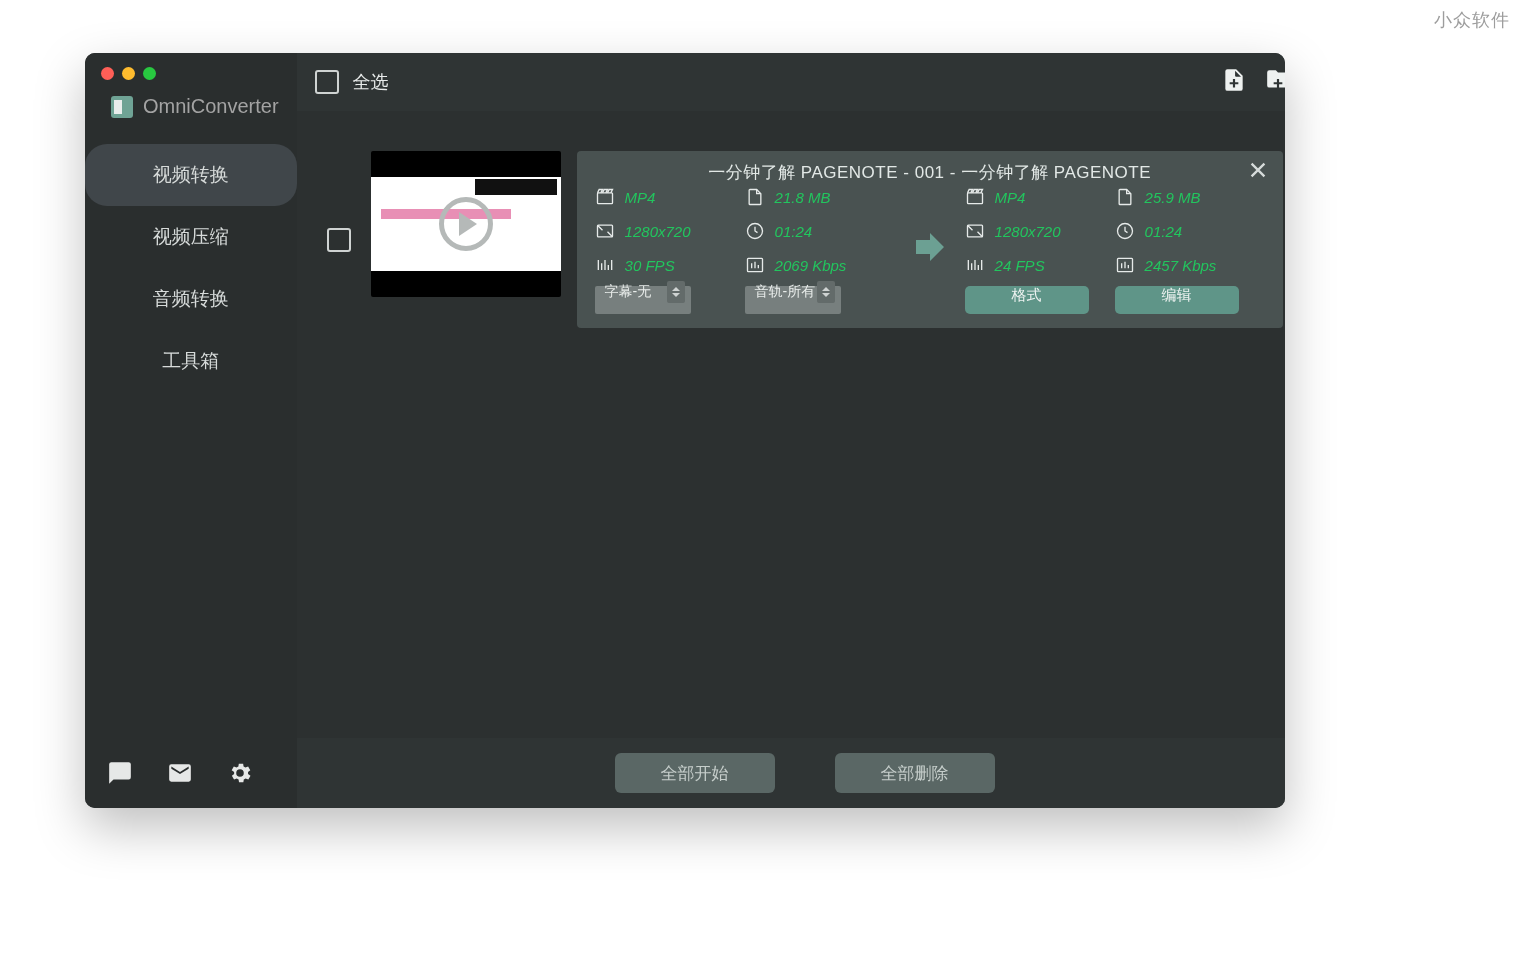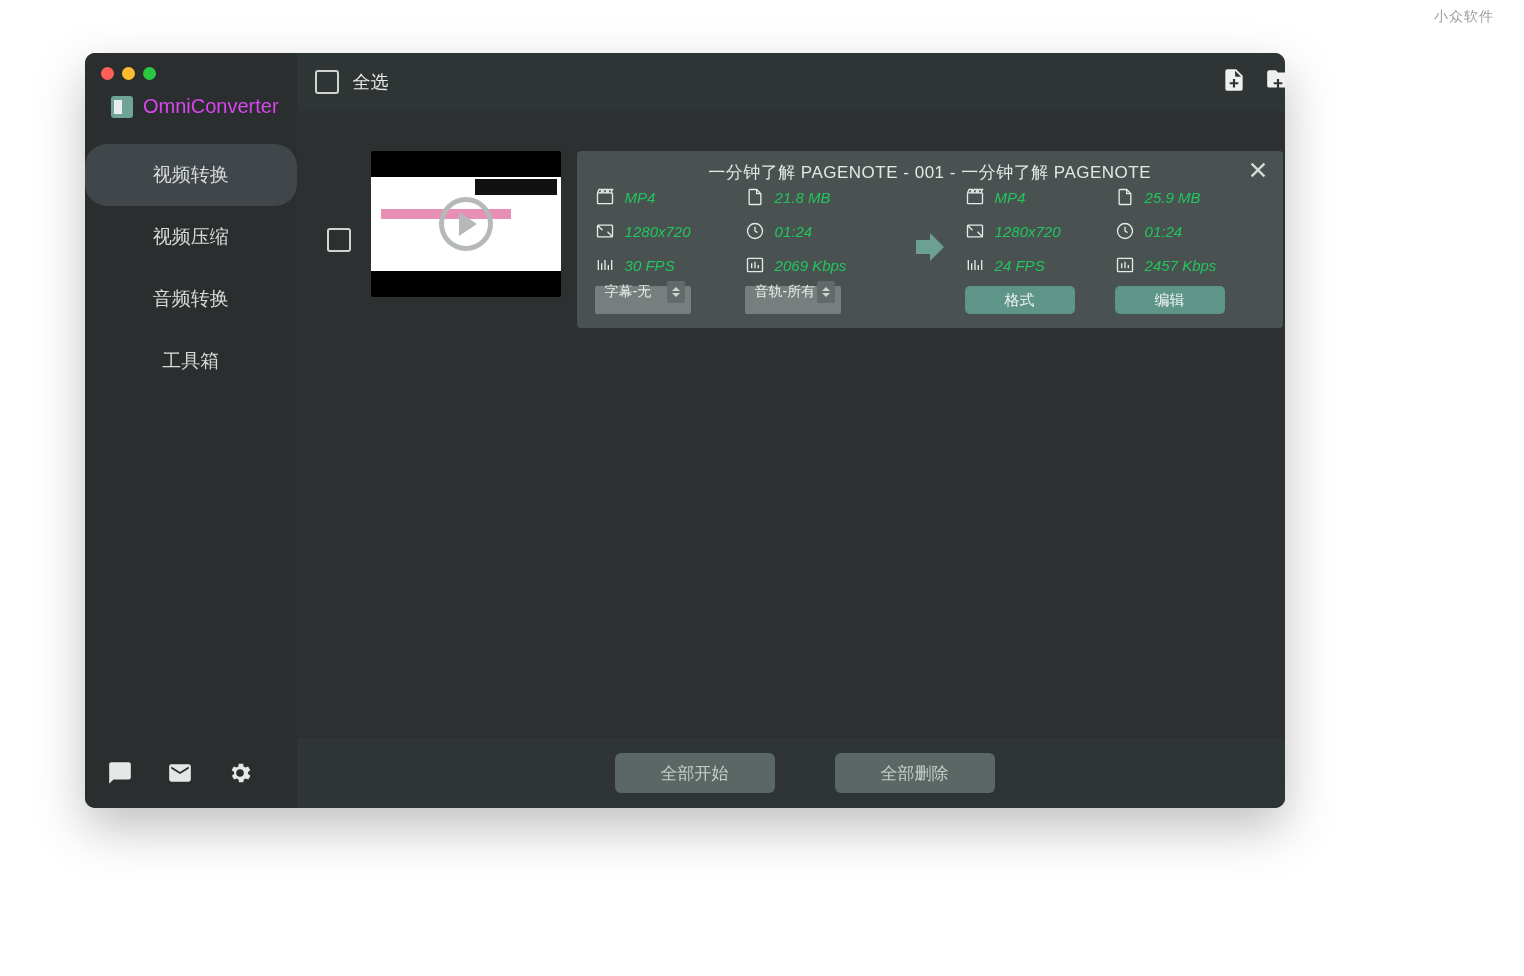--- a/index.html
+++ b/index.html
@@ -1,27 +1,27 @@
 <!DOCTYPE html>
 <html><head>
 <meta charset="utf-8">
 <style>
 * { box-sizing: border-box; margin: 0; padding: 0; font-family: -apple-system, "Segoe UI", "PingFang SC", "Microsoft YaHei", sans-serif; }
 body { background: #ffffff; width: 1524px; height: 976px; position: relative; }
 
-.watermark { position: absolute; top: 8px; right: 30px; color: #9d9d9d; font-size: 14px; letter-spacing: 1px; }
+.watermark { position: absolute; top: 8px; right: 14px; color: #9d9d9d; font-size: 18px; letter-spacing: 1px; }
 
 .window { position: absolute; left: 85px; top: 53px; width: 1200px; height: 755px; background: #2f3434; border-radius: 10px; box-shadow: 0 20px 50px rgba(0,0,0,.25); overflow: hidden; display: flex; }
 
 .traffic { position: absolute; left: 16px; top: 14px; display: flex; gap: 8px; }
 .traffic span { width: 13px; height: 13px; border-radius: 50%; display: block; }
 .tl-close { background:#ff5f57;} .tl-min{background:#febc2e;} .tl-max{background:#28c840;}
 
 .sidebar { width: 222px; background:#2a2e2e; display:flex; flex-direction:column; padding-top:42px; }
-.brand { display:flex; align-items:center; gap:10px; padding: 0 18px 26px 26px; color:#d946ef; font-size:20px; }
+.brand { display:flex; align-items:center; gap:10px; padding: 0 18px 26px 26px; color:#a3a3a3; font-size:20px; }
 .brand-logo { width:22px; height:22px; background:#6fa395; border-radius:3px; position:relative; }
 .brand-logo::before { content:""; position:absolute; left:3px; top:4px; width:8px; height:14px; background:#e9edec;}
 .nav-item { height:62px; display:flex; align-items:center; justify-content:center; color:#d7dbda; font-size:19px; cursor:pointer; }
 .nav-item.active { background:#40464a;border-radius:22px; }
 .sidebar-bottom { margin-top:auto; display:flex; gap:34px; padding:0 0 22px 22px; color:#e6e8e7; }
 .sb-icon { width:26px; height:26px; display:flex; align-items:center; justify-content:center; cursor:pointer; }
 .sb-icon svg { width:26px; height:26px; fill:#e6e8e7; }
 
 .main { flex:1; background:#2f3434; display:flex; flex-direction:column; }
 .topbar { height:58px; display:flex; align-items:center; padding:0 22px 0 18px; gap:14px; color:#e8ebea; }
@@ -52,21 +52,21 @@
 .arrow-col { width:70px; display:flex; align-items:center; justify-content:center; }
 .cell { display:flex; align-items:center; gap:10px; font-size:15px; color:#22c55e; height:26px;font-style:italic; }
 .ci { width:20px; height:20px; display:inline-flex; align-items:center; justify-content:center; }
 .ci svg { width:20px; height:20px; fill:none; stroke:#e6eae9; stroke-width:1.6; }
 
 .dropdown { height:28px; background:#777f7e; border-radius:2px; display:flex; align-items:center; padding:0 6px 16px 10px; font-size:14px; color:#e8ecea; cursor:pointer; width:96px; }
 .dropdown .caret { margin-left:auto; background:#636b6a; width:18px; height:22px; display:flex; flex-direction:column; align-items:center; justify-content:center; border-radius:2px;}
 .dropdown .caret::before{content:"";border-left:4px solid transparent;border-right:4px solid transparent;border-bottom:4px solid #cfd3d2; margin-bottom:2px;}
 .dropdown .caret::after{content:"";border-left:4px solid transparent;border-right:4px solid transparent;border-top:4px solid #cfd3d2;}
 
-.btn-pill { height:28px; width:110px; background:#5f9588; color:#eef3f1; border-radius:5px; display:flex; align-items:center; justify-content:center; font-size:15px; cursor:pointer; }
+.btn-pill { height:28px; width:124px; background:#5f9588; color:#eef3f1; border-radius:5px; display:flex; justify-content:center; font-size:15px; cursor:pointer; }
 
 .arrow-big svg { width:42px; height:42px; fill:#6ca093; }
 
 .footer { height:70px; display:flex; align-items:center; justify-content:center; gap:60px; }
 .footer-btn { width:160px; height:40px; background:#5a6765; color:#c6cecb; border-radius:6px; display:flex; align-items:center; justify-content:center; font-size:17px; cursor:pointer; }
 
 </style>
 </head>
 <body>
 

